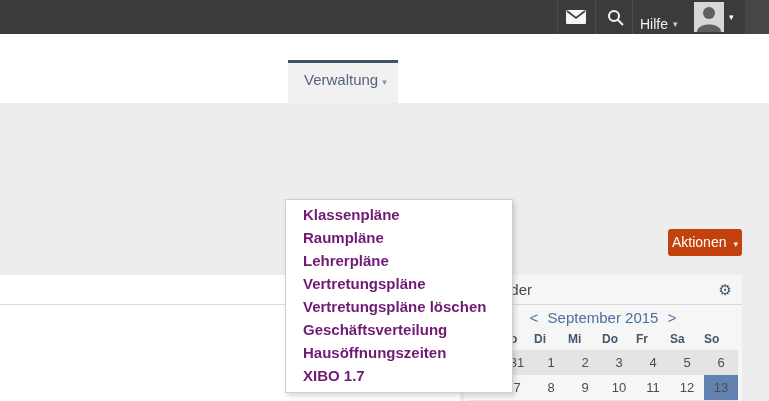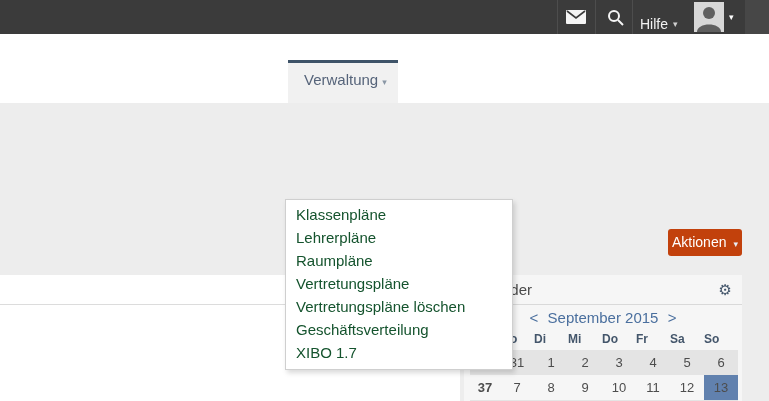--- a/index.html
+++ b/index.html
@@ -50,22 +50,22 @@
   table.grid th.wk, table.grid td.wk{width:30px;}
   table.grid td{height:25px;font-size:13px;color:#4d4d4d;text-align:center;padding:0;cursor:pointer;}
   tr.stripe td{background:#e4e4e4;margin-top:17px;}
   td.wk{color:#46699b;font-weight:bold;cursor:default;}
   td.muted{color:#b5b5b5;}
   td.sel{background:#6181ae;color:#fff;}
 
   
   .dropdown{position:absolute;left:285px;top:96px;width:228px;box-sizing:border-box;background:#fff;
     border:1px solid #cfcfcf;box-shadow:2px 3px 5px rgba(0,0,0,.15);padding:3px 0 5px;z-index:20;}
-  .dd-item{height:23px;line-height:23px;padding-left:10px;font-size:15px;color:#14532d;
-           cursor:pointer;white-space:nowrap;}
+  .dd-item{height:23px;line-height:23px;padding-left:17px;font-size:15px;color:#701a75;
+           cursor:pointer;white-space:nowrap;font-weight:bold;}
 </style>
 </head>
 <body>
 
 <div id="app">
 
   <div class="topbar">
     <div class="sep" style="left:557px"></div>
     <div class="tb-icon" style="left:562px;width:28px">
       <svg width="20" height="14" viewBox="0 0 20 14">
@@ -176,21 +176,22 @@
               <td>19</td>
               <td>20</td>
             </tr>
           </tbody>
       </table>
 
     </div>
 
     <div class="dropdown" id="dd">
         <div class="dd-item">Klassenpläne</div>
+        <div class="dd-item">Raumpläne</div>
         <div class="dd-item">Lehrerpläne</div>
-        <div class="dd-item">Raumpläne</div>
         <div class="dd-item">Vertretungspläne</div>
         <div class="dd-item">Vertretungspläne löschen</div>
         <div class="dd-item">Geschäftsverteilung</div>
+        <div class="dd-item">Hausöffnungszeiten</div>
         <div class="dd-item">XIBO 1.7</div>
       </div>
   </div>
 </div>
 
 </body></html>

